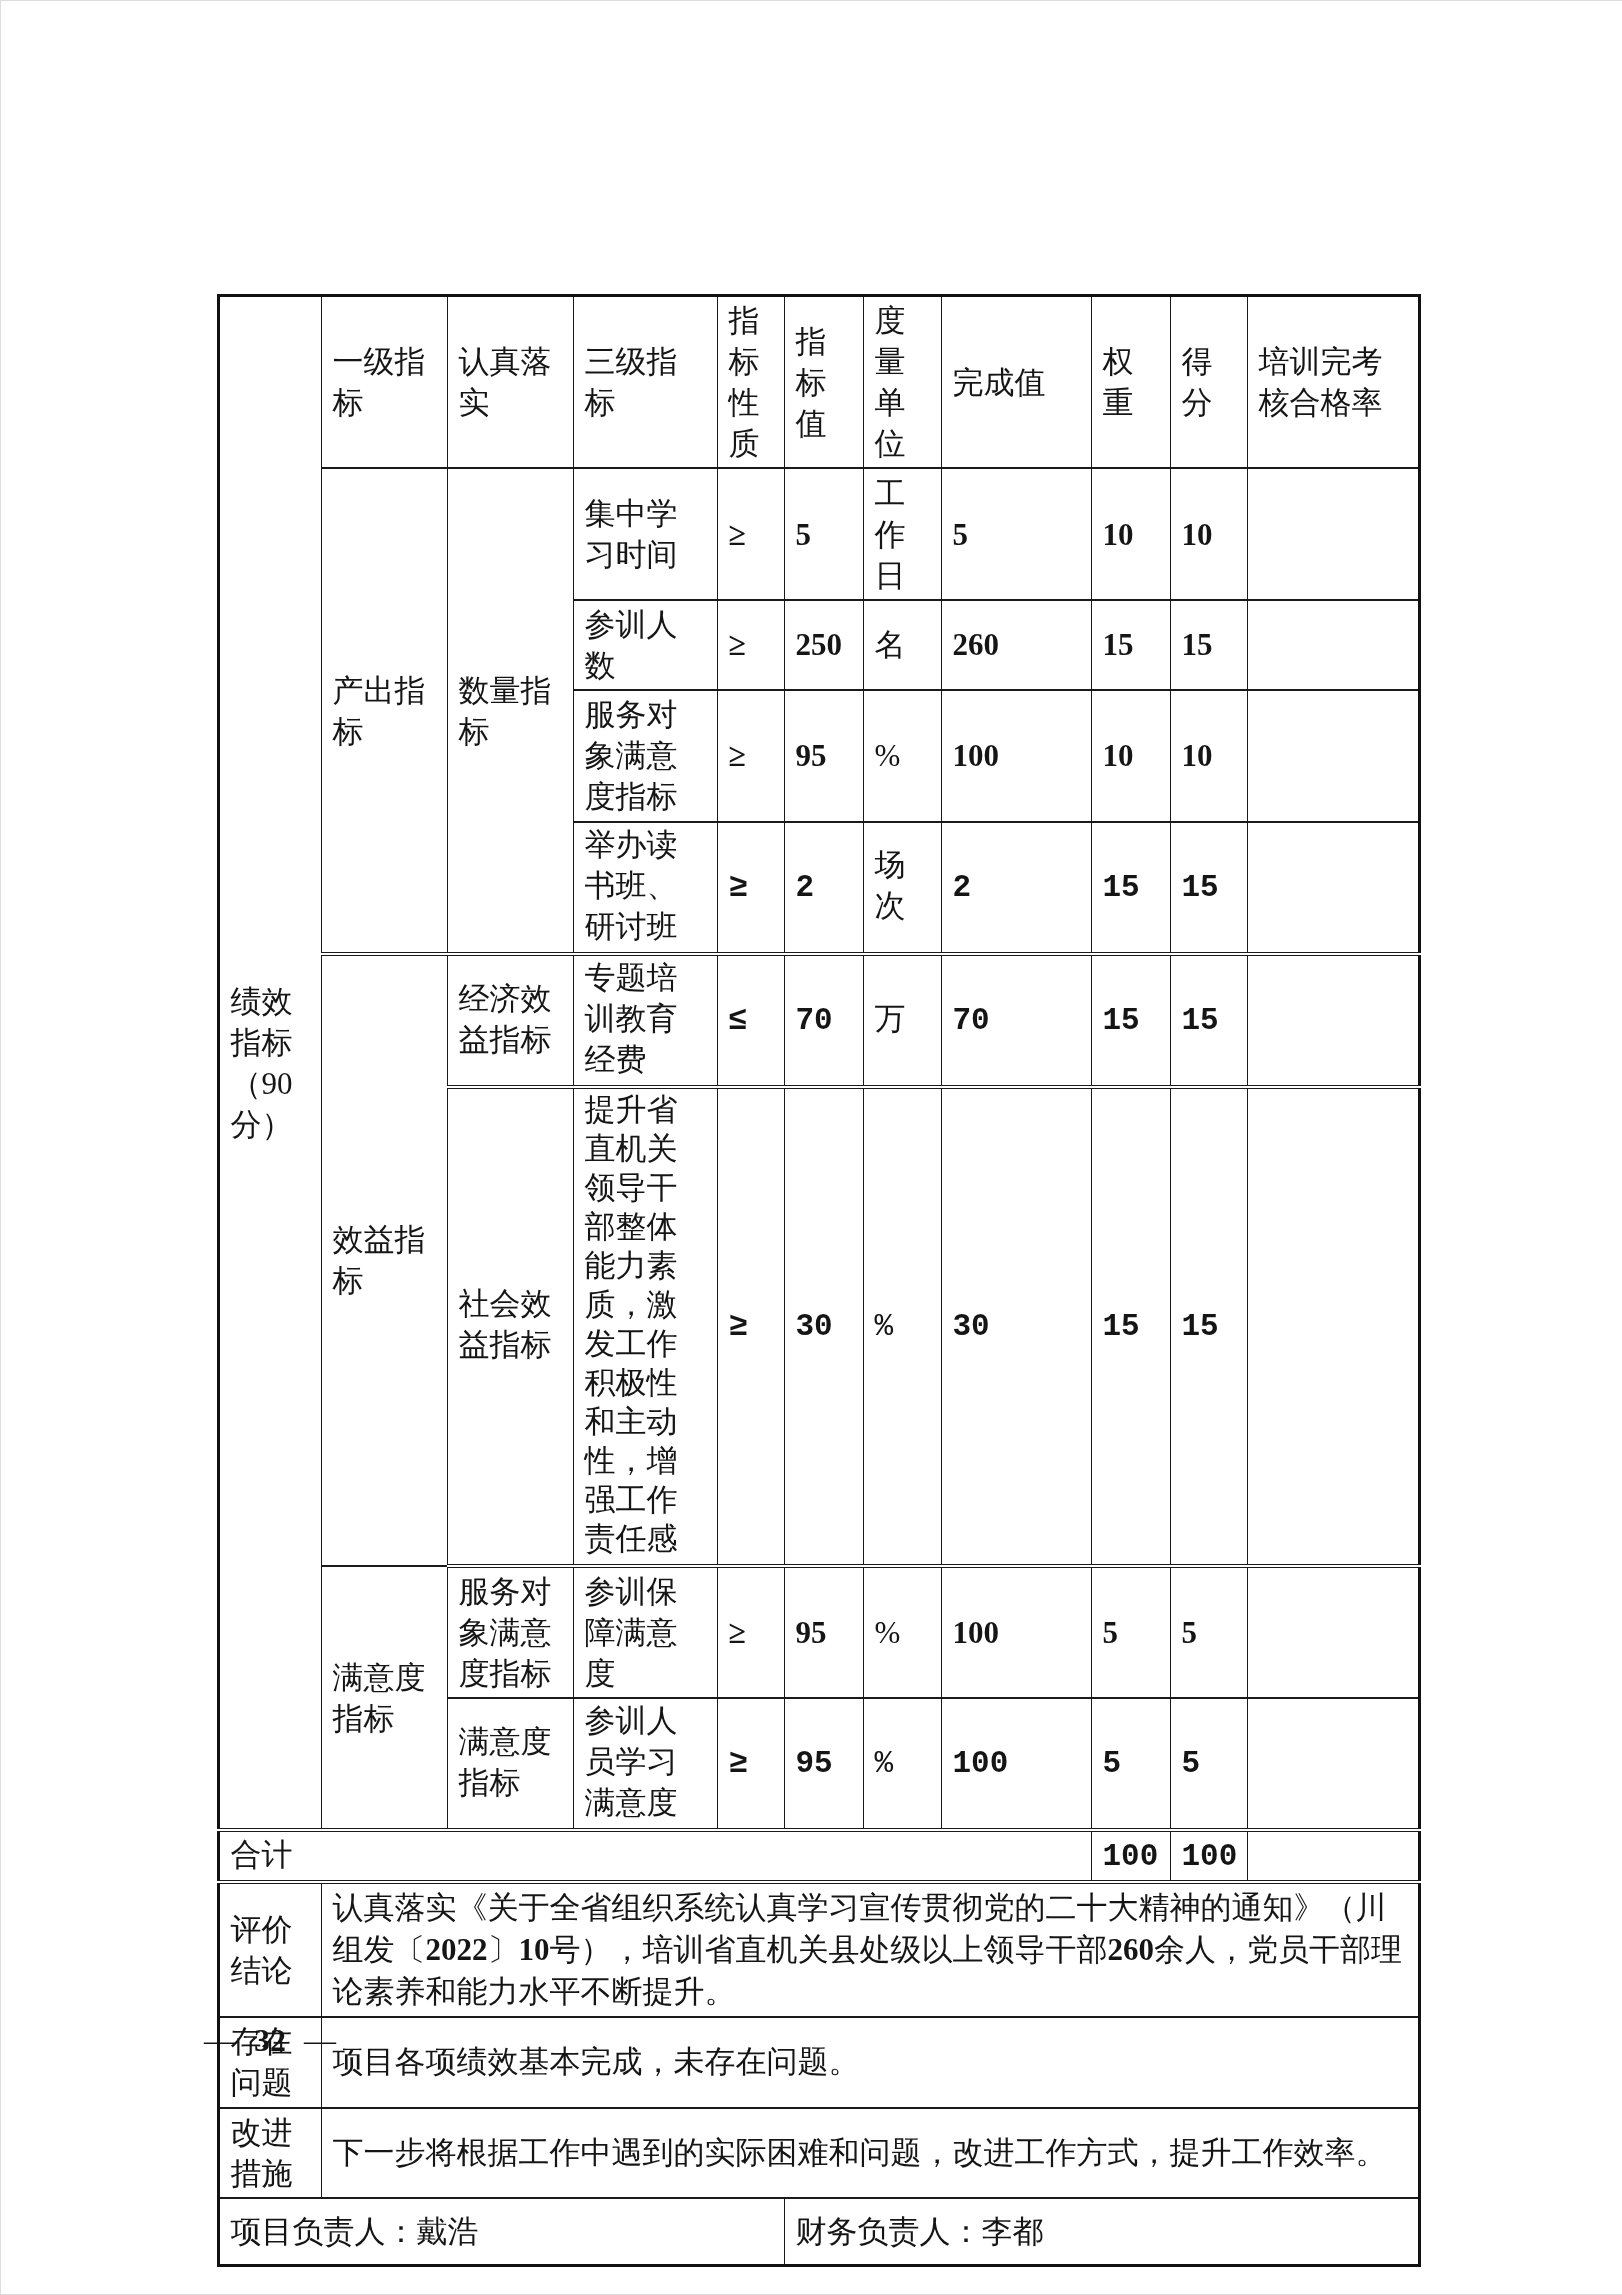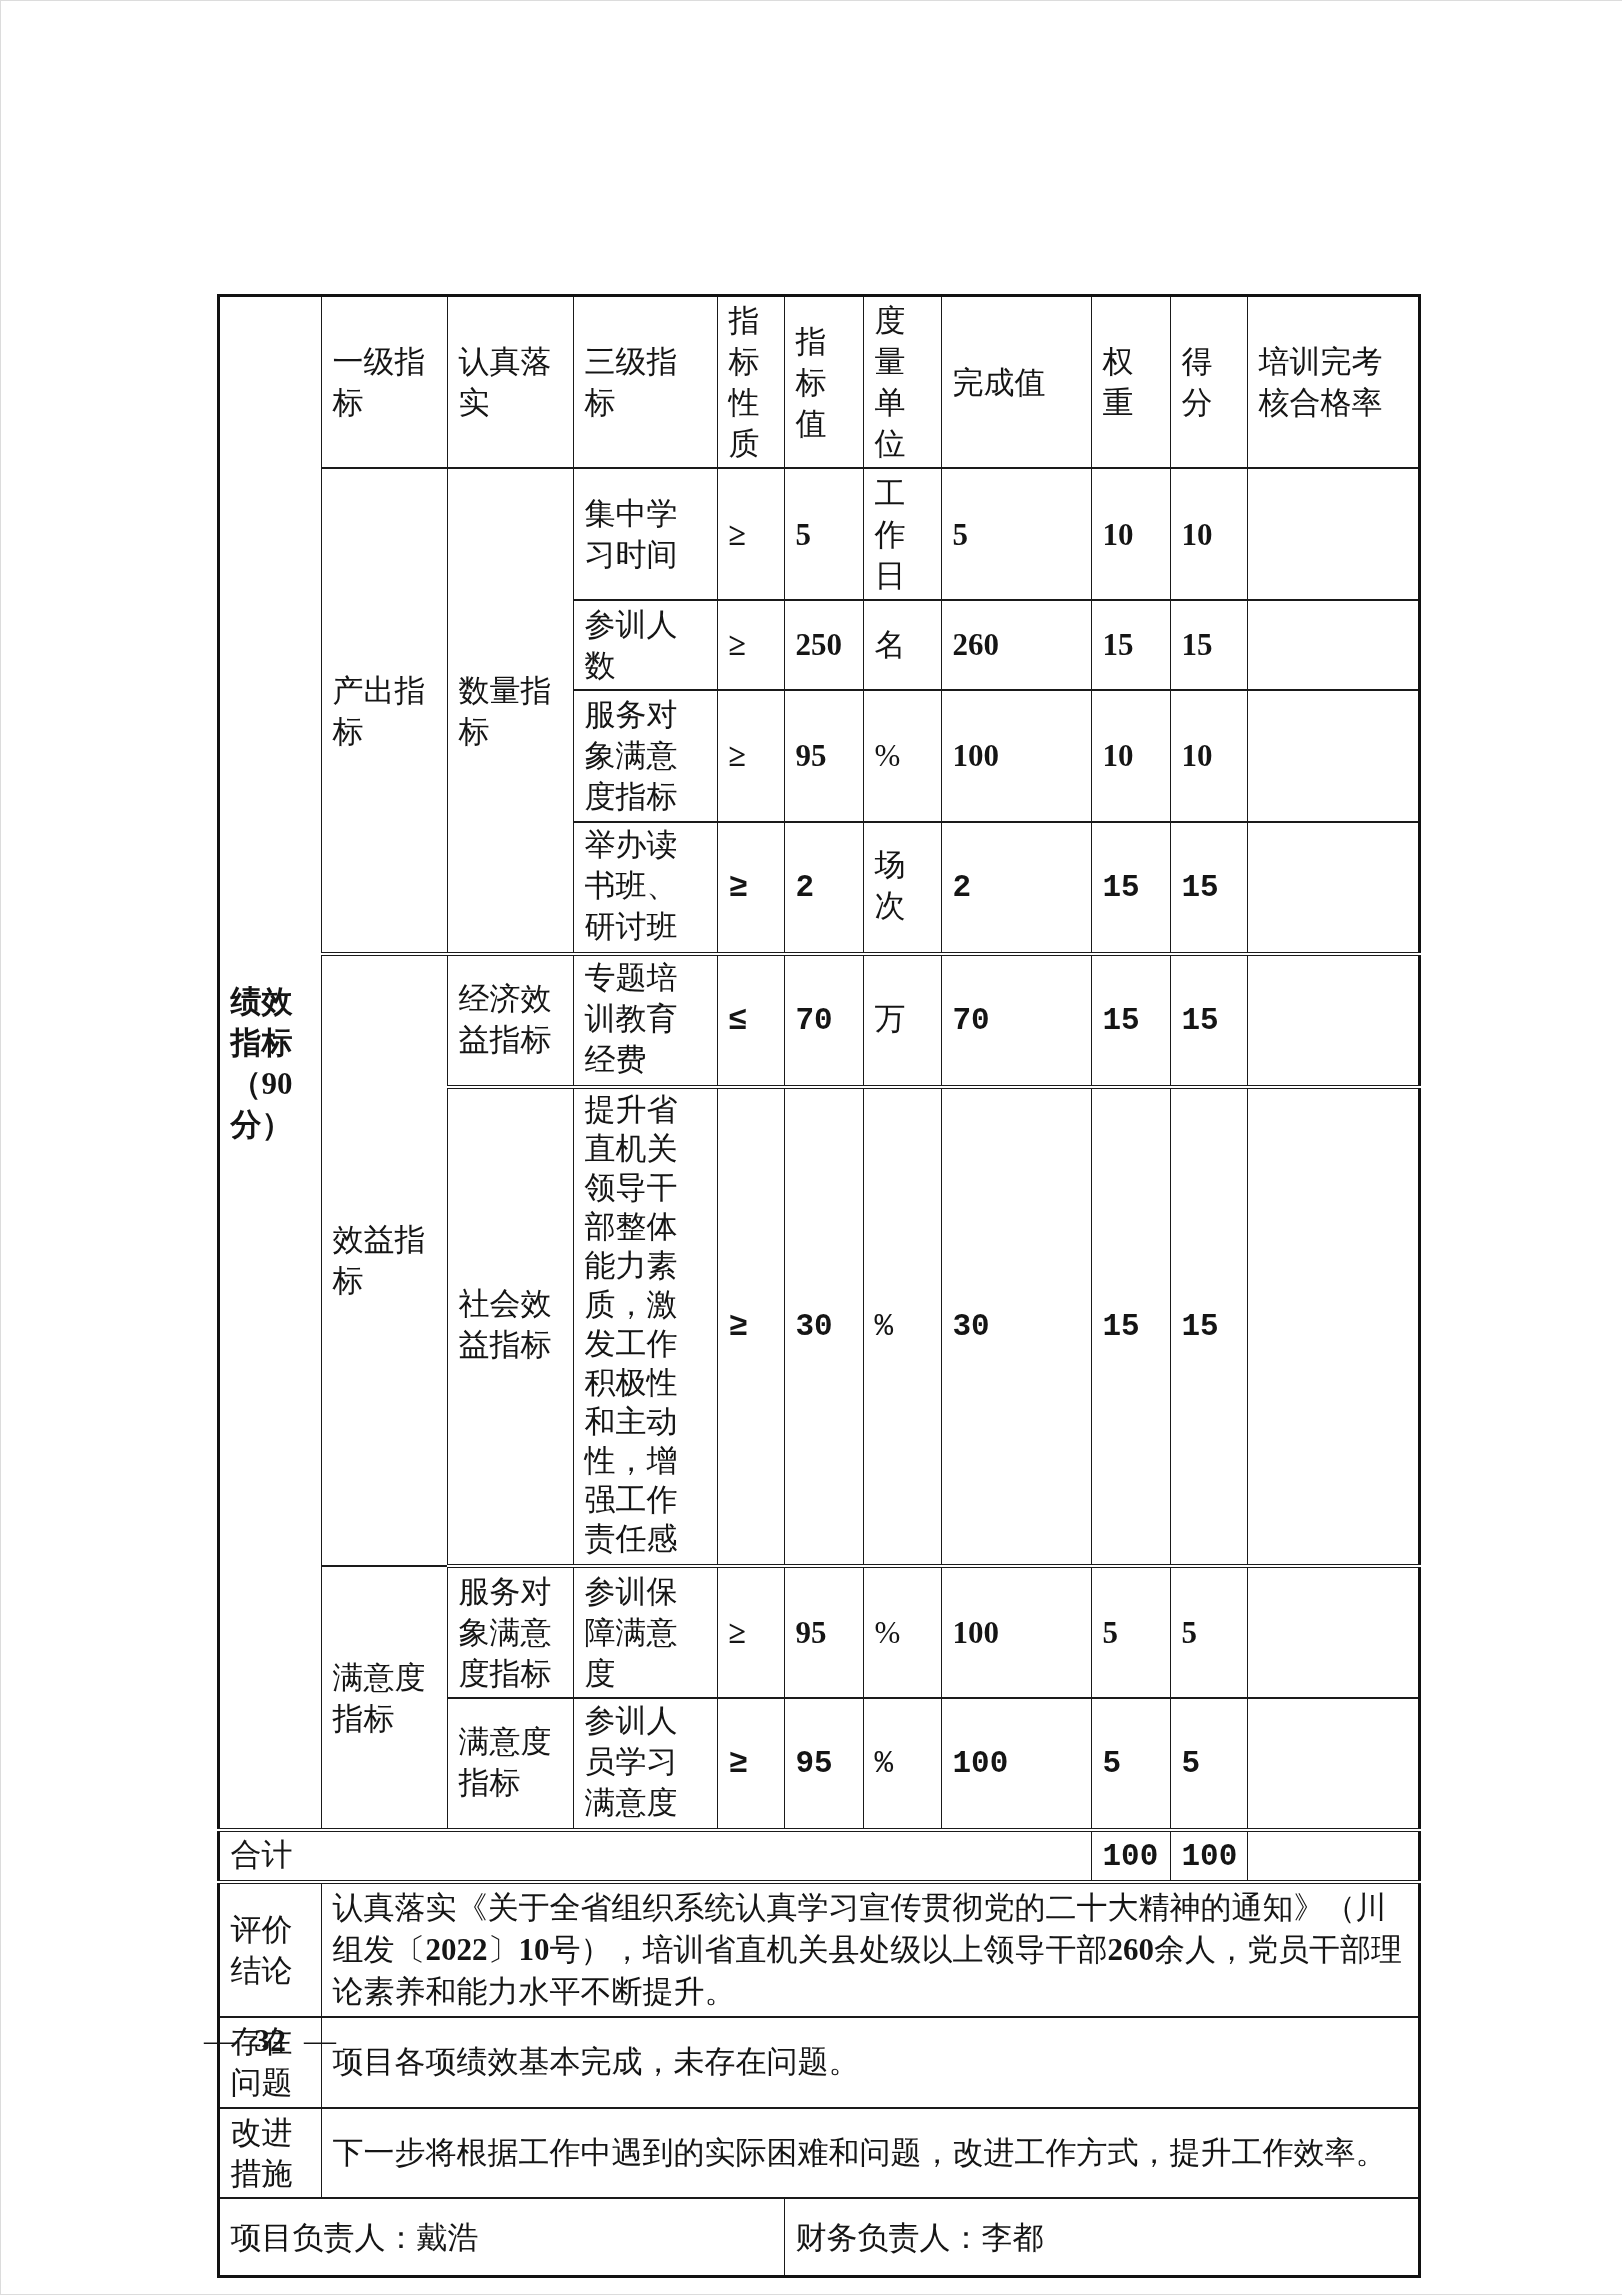--- a/index.html
+++ b/index.html
@@ -33,21 +33,21 @@
     text-align:left;
   }
   .perf-table{border:3.2px solid #111;}
   .just{text-align:justify;}
   .pre{white-space:pre-line;}
   .num{font-weight:bold;}
   .nature{font-weight:bold;font-size:32px;}
   .big-cell{line-height:39px;}
   .para{line-height:42px;margin-top:44px;}
   .reason-head{padding-right:37px;}
-  .group-cell{padding:0 8px;text-align:justify;font-weight:bold;}
+  .group-cell{padding:0 8px;text-align:justify;}
   .dsep{border-bottom:4.9px double #1a1a1a !important;font-family:Liberation Mono, monospace;}
   .page-number{
     position:absolute;left:204px;top:2022px;
     display:flex;align-items:center;gap:18px;
     font-size:32px;
   }
   .page-number .dash{font-weight:normal;letter-spacing:0;}
   .page-number .no{font-weight:bold;}
 </style>
 </head>
@@ -209,21 +209,21 @@
   <tr style="height:84px">
     <td class="just">存在问题</td>
     <td colspan="10" class="para">项目各项绩效基本完成，未存在问题。</td>
   </tr>
 
   <tr style="height:88px">
     <td class="just">改进措施</td>
     <td colspan="10" class="para">下一步将根据工作中遇到的实际困难和问题，改进工作方式，提升工作效率。</td>
   </tr>
 
-  <tr style="height:79px">
+  <tr style="height:68px">
     <td colspan="5">项目负责人：戴浩</td>
     <td colspan="6">财务负责人：李都</td>
   </tr>
 </tbody>
   </table>
 
 <div class="page-number">
   <span class="dash">—</span>
   <span class="no">32</span>
   <span class="dash">—</span>

